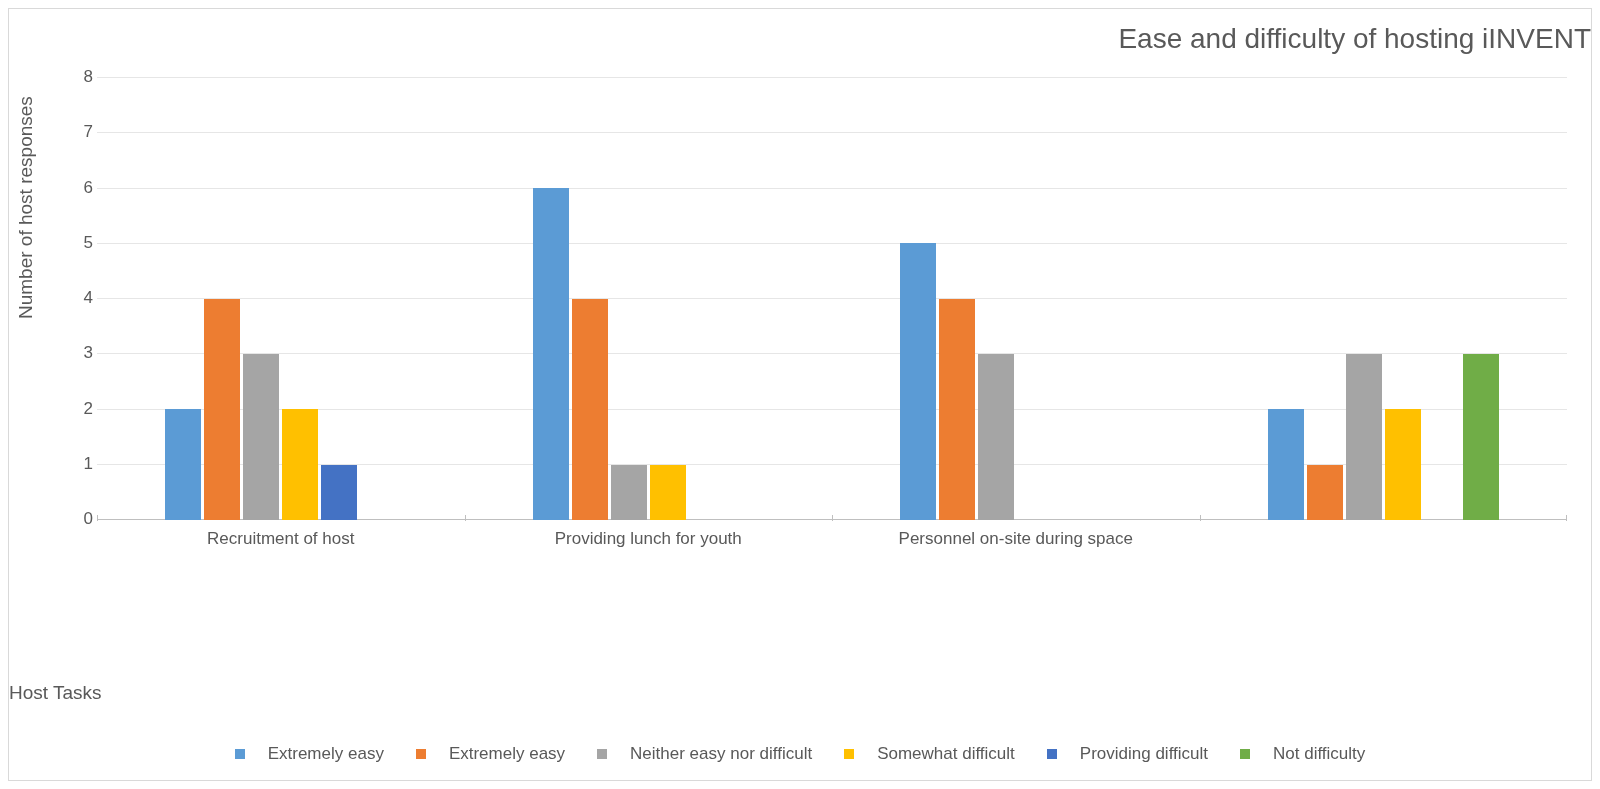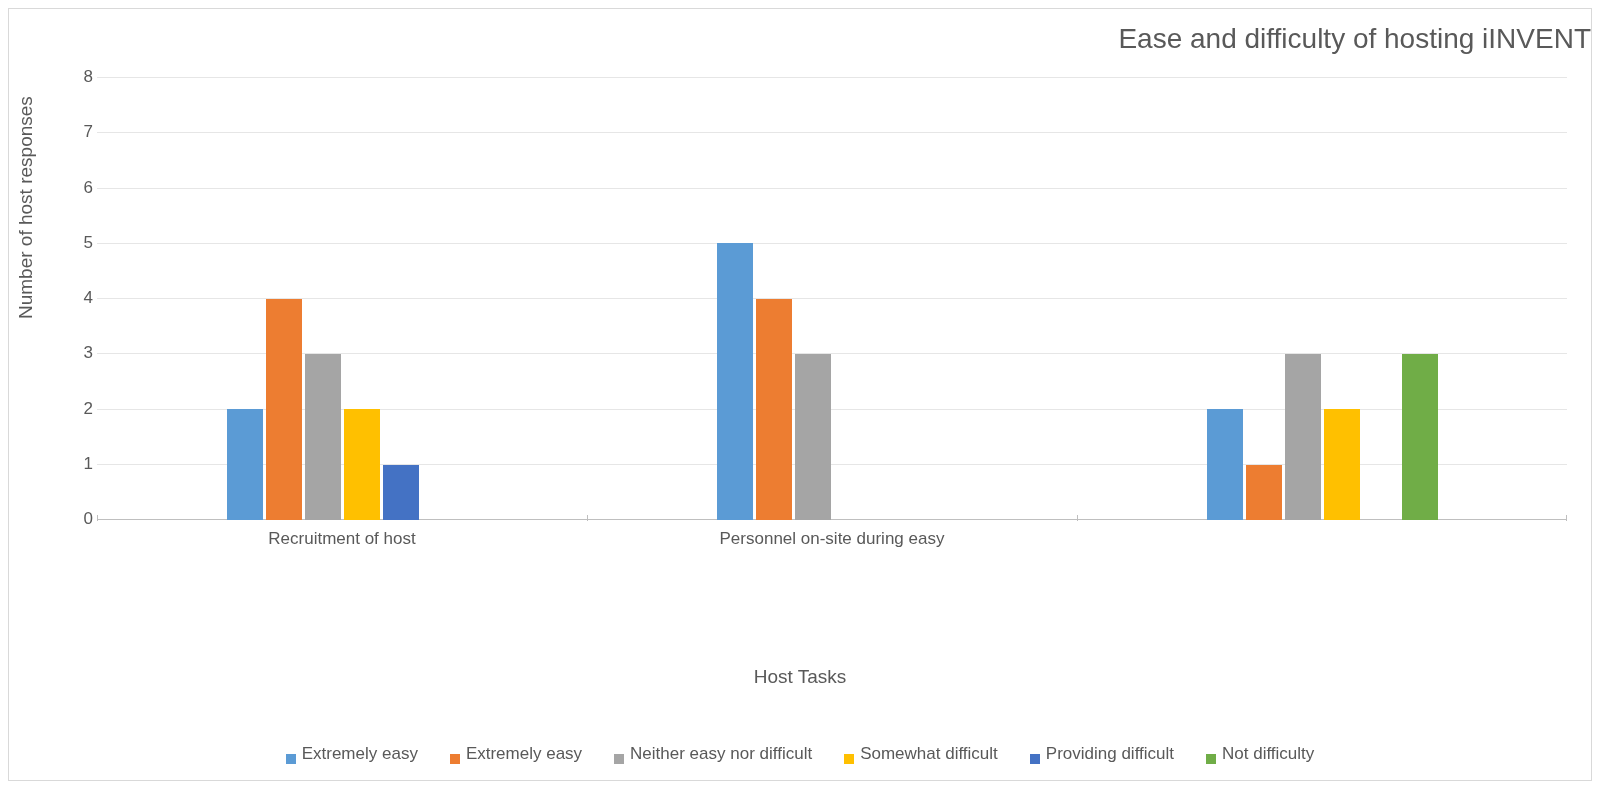--- a/index.html
+++ b/index.html
@@ -32,24 +32,23 @@
     left: 6px;
     top: 310px;
     transform: rotate(-90deg);
     transform-origin: left top;
     font-size: 19px;
     color: #595959;
     white-space: nowrap;
   }
   .x-axis-label {
     position: absolute;
-    bottom: 92px;
-    left: 0;
-    right: 0;
-    text-align: center;
+    bottom: 76px;
+    left: 0;
+    right: 0;
     font-size: 19px;
     color: #595959;
   }
   .plot-wrap {
     position: absolute;
     left: 60px;
     right: 24px;
     top: 68px;
     bottom: 180px;
   }
@@ -130,22 +129,22 @@
     bottom: 16px;
     display: flex;
     justify-content: center;
     gap: 32px;
     flex-wrap: wrap;
     font-size: 17px;
     color: #595959;
   }
   .legend-item {
     display: inline-flex;
-    align-items: flex-end;
-    gap: 6px;
+    align-items: center;
+    gap: 23px;
   }
   .swatch {
     width: 10px;
     height: 10px;
     display: inline-block;
   }
 </style>
 </head>
 <body>
 
@@ -182,28 +181,40 @@
             <div class="bar" title="Neither easy nor difficult: 3" style="background: rgb(165, 165, 165); height: 37.5%;"></div>
             <div class="bar" title="Somewhat difficult: 2" style="background: rgb(255, 192, 0); height: 25%;"></div>
             <div class="bar" title="Extremely difficult: 1" style="background: rgb(68, 114, 196); height: 12.5%;"></div>
             <div class="bar" title="Not applicable: 0" style="background: rgb(112, 173, 71); height: 0%;"></div>
           </div>
           <div class="cat-label">Recruitment of host</div>
         </div>
         <div class="cat">
           <div class="cat-tick"></div>
           <div class="bars">
+            <div class="bar" title="Extremely easy: 6" style="background: rgb(91, 155, 213); height: 75%;"></div>
+            <div class="bar" title="Somewhat easy: 4" style="background: rgb(237, 125, 49); height: 50%;"></div>
+            <div class="bar" title="Neither easy nor difficult: 1" style="background: rgb(165, 165, 165); height: 12.5%;"></div>
+            <div class="bar" title="Somewhat difficult: 1" style="background: rgb(255, 192, 0); height: 12.5%;"></div>
+            <div class="bar" title="Extremely difficult: 0" style="background: rgb(68, 114, 196); height: 0%;"></div>
+            <div class="bar" title="Not applicable: 0" style="background: rgb(112, 173, 71); height: 0%;"></div>
+          </div>
+          <div class="cat-label">Providing lunch for youth</div>
+        </div>
+        <div class="cat">
+          <div class="cat-tick"></div>
+          <div class="bars">
             <div class="bar" title="Extremely easy: 5" style="background: rgb(91, 155, 213); height: 62.5%;"></div>
             <div class="bar" title="Somewhat easy: 4" style="background: rgb(237, 125, 49); height: 50%;"></div>
             <div class="bar" title="Neither easy nor difficult: 3" style="background: rgb(165, 165, 165); height: 37.5%;"></div>
             <div class="bar" title="Somewhat difficult: 0" style="background: rgb(255, 192, 0); height: 0%;"></div>
             <div class="bar" title="Extremely difficult: 0" style="background: rgb(68, 114, 196); height: 0%;"></div>
             <div class="bar" title="Not applicable: 0" style="background: rgb(112, 173, 71); height: 0%;"></div>
           </div>
-          <div class="cat-label">Personnel on-site during easy</div>
+          <div class="cat-label">Personnel on-site during space</div>
         </div>
         <div class="cat">
           <div class="cat-tick"></div>
           <div class="bars">
             <div class="bar" title="Extremely easy: 2" style="background: rgb(91, 155, 213); height: 25%;"></div>
             <div class="bar" title="Somewhat easy: 1" style="background: rgb(237, 125, 49); height: 12.5%;"></div>
             <div class="bar" title="Neither easy nor difficult: 3" style="background: rgb(165, 165, 165); height: 37.5%;"></div>
             <div class="bar" title="Somewhat difficult: 2" style="background: rgb(255, 192, 0); height: 25%;"></div>
             <div class="bar" title="Extremely difficult: 0" style="background: rgb(68, 114, 196); height: 0%;"></div>
             <div class="bar" title="Not applicable: 3" style="background: rgb(112, 173, 71); height: 37.5%;"></div>

